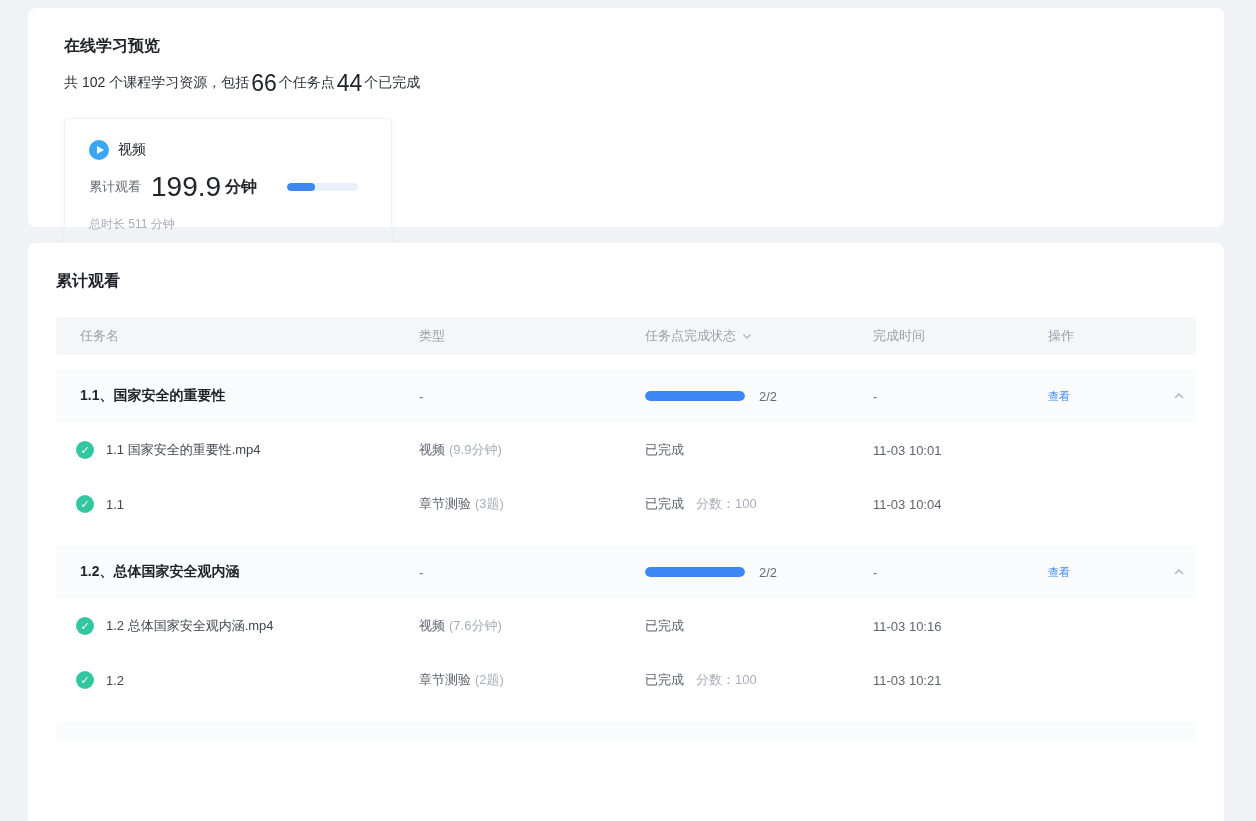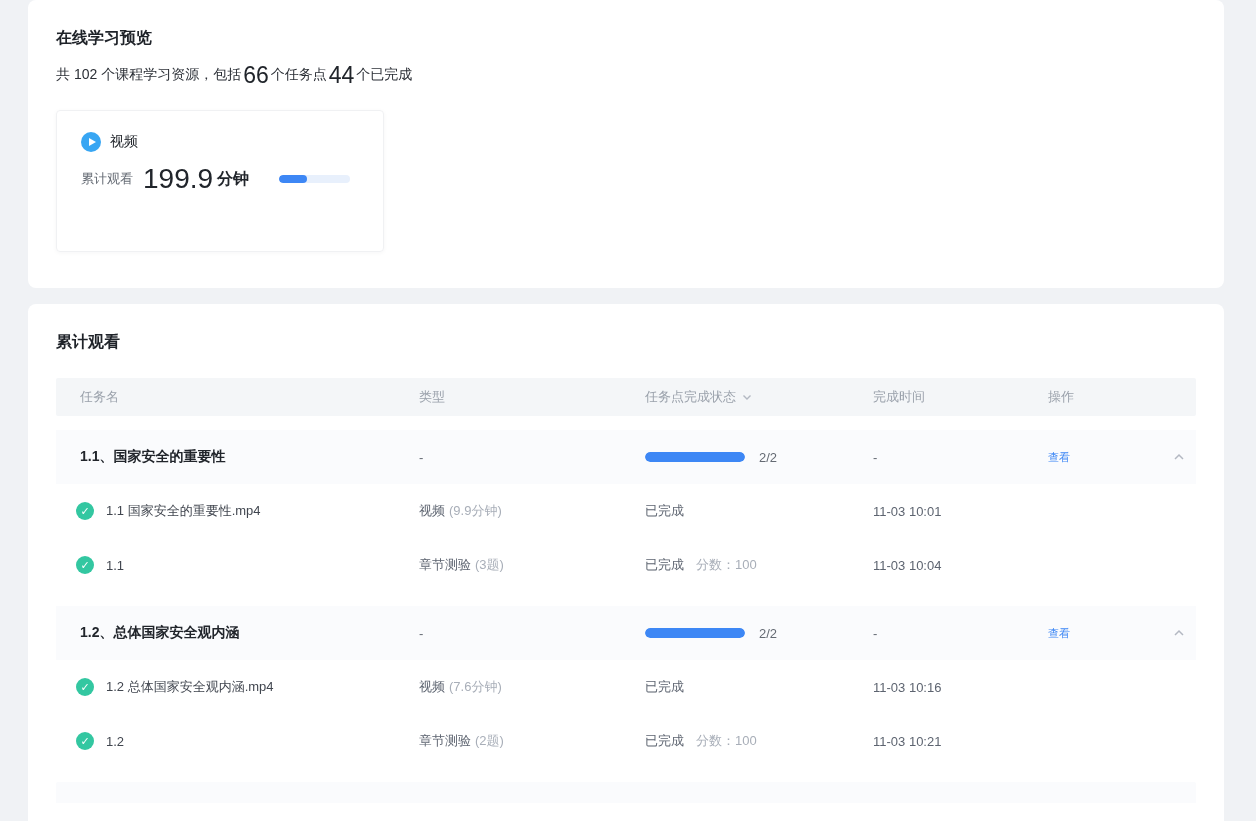--- a/index.html
+++ b/index.html
@@ -1,19 +1,19 @@
 <!DOCTYPE html>
 <html><head>
 <meta charset="utf-8">
 <style>
   * { margin:0; padding:0; box-sizing:border-box; }
   html,body { width:1256px; height:821px; overflow:hidden; background:#f0f2f5;
     font-family:"Liberation Sans","DejaVu Sans",sans-serif; }
   .card { background:#fff; border-radius:8px; margin-left:28px; width:1196px; }
-  .card1 { height:288px; padding:26px 28px; }
+  .card1 { margin-top:8px; height:219px; padding:26px 36px; }
   .card2 { margin-top:16px; height:700px; padding:26px 28px; }
   .card-title { font-size:16px; font-weight:700; color:#1f2329; line-height:24px; }
   .summary { margin-top:12px; font-size:14px; color:#2b2f36; display:flex; align-items:center; }
   .summary .big { font-size:23px; color:#21252b; line-height:26px; padding:0 2px; }
   .video-card { margin-top:22px; width:328px; height:142px; border:1px solid #f0f1f3;
     border-radius:4px; box-shadow:0 1px 4px rgba(31,35,41,0.04); padding:21px 24px; }
   .vc-row1 { display:flex; align-items:center; gap:9px; }
   .play-icon { width:20px; height:20px; border-radius:50%; background:#38a6f3; position:relative; }
   .play-icon::after { content:""; position:absolute; left:7.5px; top:5.5px;
     border-left:7px solid #fff; border-top:4.5px solid transparent; border-bottom:4.5px solid transparent; }
@@ -71,20 +71,21 @@
       <span class="vc-label">视频</span>
     </div>
     <div class="vc-row2">
       <span class="vc-watched-label">累计观看</span>
       <span class="vc-watched-value">199.9</span>
       <span class="vc-watched-unit">分钟</span>
       <span class="mini-bar">
         <span class="mini-bar-fill" style="display: block; width: 39%;"></span>
       </span>
     </div>
+    <div class="vc-total">总时长 511 分钟</div>
   </div>
 </div>
 
 <div class="card card2">
   <div class="card-title">累计观看</div>
 
   <div class="table">
     <div class="thead">
       <div class="c1">任务名</div>
       <div>类型</div>

